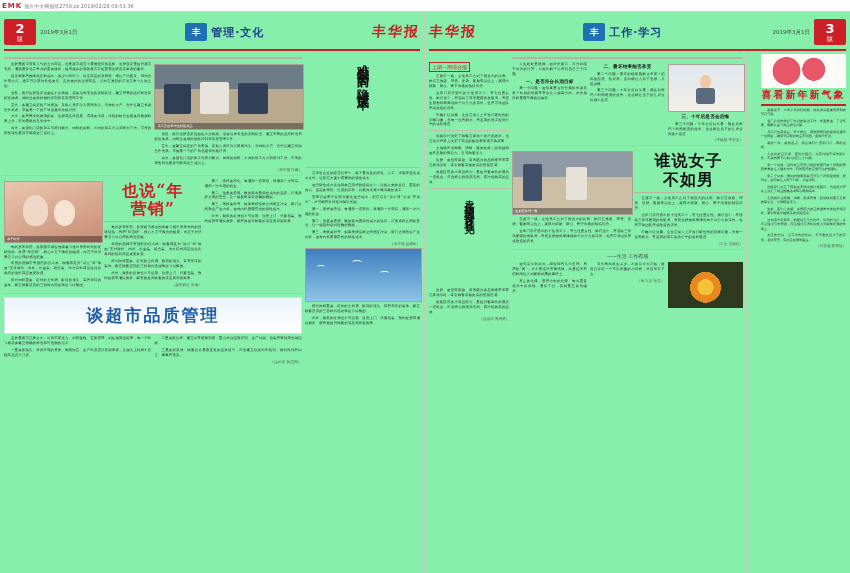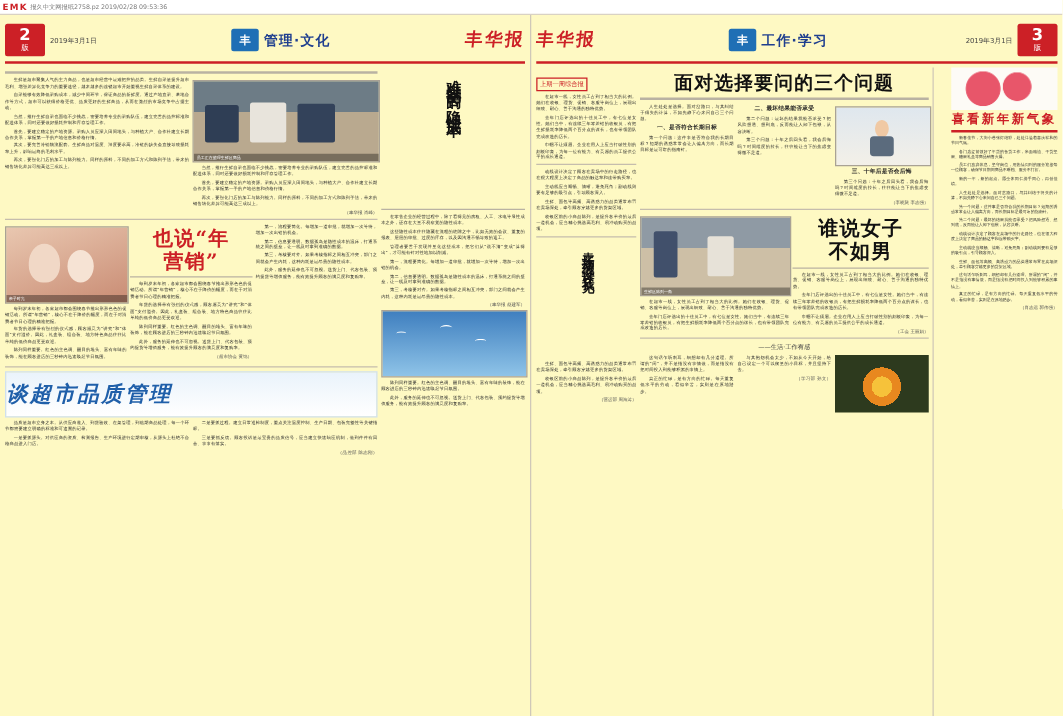--- a/index.html
+++ b/index.html
@@ -1,17 +1,17 @@
 <!DOCTYPE html>
 <html><head>
 <meta charset="utf-8">
 <style>
   html,body{margin:0;padding:0;background:#ffffff;}
   body{width:850px;height:573px;overflow:hidden;font-family:"DejaVu Sans","Liberation Sans",sans-serif;}
-  .page{position:relative;width:850px;height:573px;background:#fef9c3;}
+  .page{position:relative;width:850px;height:573px;background:#86efac;}
   .topbar{height:11px;background:#ffffff;border-bottom:1px solid #d9d2c4;display:flex;align-items:center;font-size:6px;color:#555;}
   .topbar .logoR{color:#cc2026;font-weight:bold;font-size:7px;margin:0 2px 0 2px;letter-spacing:1px;}
   .topbar .meta{font-size:5px;color:#777;}
   .sheet{position:relative;display:flex;height:562px;}
   .half{position:relative;width:425px;height:562px;box-sizing:border-box;padding:3px 4px 3px 4px;}
   .half.left{border-right:1px solid #cfc8b8;}
   
   .masthead{position:relative;height:34px;display:flex;align-items:center;justify-content:space-between;border-bottom:2px solid #cc2026;}
   .pagebadge{width:32px;height:26px;background:#cc2026;color:#fff;display:flex;flex-direction:column;align-items:center;justify-content:center;font-weight:bold;font-size:13px;line-height:1;border-radius:2px;}
   .pagebadge small{font-size:6px;font-weight:normal;margin-top:1px;}
@@ -29,21 +29,21 @@
   .rule{border-top:1px solid #b9b2a2;margin:3px 0;}
   .rule-d{border-top:2px double #b9b2a2;margin:3px 0;}
   .body{font-size:3.4px;line-height:1.45;color:#2a2a2a;text-align:justify;letter-spacing:.2px;}
   .body p{margin:0 0 2px;text-indent:7px;}
   .sub{font-size:4.6px;font-weight:bold;color:#222;margin:2px 0 1px;text-align:center;}
   .byline{font-size:3.6px;color:#555;text-align:right;margin-top:2px;}
   .ph{position:relative;width:100%;margin:2px 0;border:1px solid #a9a295;overflow:hidden;}
   .ph .cap{position:absolute;left:0;right:0;bottom:0;font-size:3.2px;color:#fff;background:rgba(0,0,0,.35);padding:1px 2px;}
   .vtitle{writing-mode:vertical-rl;font-family:"DejaVu Serif","Liberation Serif",serif;font-weight:bold;font-size:12px;letter-spacing:3px;color:#111;margin:0 auto;height:110px;}
   .boxtitle{border:1px solid #cc2026;color:#cc2026;font-size:5px;padding:1px 2px;display:inline-block;margin-bottom:2px;}
-  .banner{font-family:"DejaVu Serif","Liberation Serif",serif;font-weight:bold;font-size:17px;color:#1f5fa9;letter-spacing:2px;padding:6px 0;font-style:italic;}
+  .banner{font-family:"DejaVu Serif","Liberation Serif",serif;font-weight:bold;font-size:17px;color:#1f5fa9;text-align:center;letter-spacing:2px;padding:6px 0;}
   .quote{font-family:"DejaVu Serif","Liberation Serif",serif;font-weight:bold;font-size:11px;text-align:center;color:#111;margin:3px 0 1px;}
   .quote-sub{font-size:5px;text-align:center;color:#444;margin-bottom:3px;}
   .sidecol{border-left:1px solid #cfc8b8;padding-left:14px;}
   .celebrate{font-family:"DejaVu Serif","Liberation Serif",serif;font-weight:bold;font-size:10px;color:#cc2026;text-align:center;letter-spacing:2px;}
   .tiny{font-size:3.2px;line-height:1.4;color:#333;text-align:justify;}
   .tiny p{margin:0 0 2px;text-indent:6.4px;}
   .redbar{height:2px;background:#cc2026;margin:2px 0;}
   .sep{height:1px;background:#c5bdad;margin:3px 0;}
   .flower{width:100%;height:46px;background:radial-gradient(circle at 50% 55%, #f6c23a 0 18%, #e8881f 18% 34%, #2d3a1e 34% 100%);}
   .peach{width:100%;height:34px;background:radial-gradient(circle at 30% 50%, #e8566a 0 22%, transparent 23%),radial-gradient(circle at 62% 45%, #e8566a 0 20%, transparent 21%),linear-gradient(#fdfbf6,#fdfbf6);}
@@ -228,21 +228,20 @@
             <div class="vtitle" style="height:96px;font-size:10px;">卖场动线设计之我见</div>
           </div>
           <div class="body">
             <p>生鲜、面包等高频、高诱惑力的品类通常布置在卖场深处，牵引顾客穿越更多的货架区域。</p>
             <p>收银区前的小商品陈列，是提升客单价的最后一道机会，应当精心挑选高毛利、易冲动购买的品项。</p>
           </div>
           <div class="byline">（营运部 周海涛）</div>
         </div>
 
         <div class="col" style="flex:2.3;">
-          <div class="headline h-lg">面对选择要问的三个问题</div>
           <div class="rule-d"></div>
           <div style="display:flex;gap:3px;">
             <div style="flex:1;" class="body">
               <p>人生处处是选择。面对岔路口，与其纠结于得失的计算，不如先静下心来问自己三个问题。</p>
               <div class="sub">一、是否符合长期目标</div>
               <p>第一个问题：这件事是否符合我的长期目标？短期的诱惑常常会让人偏离方向，而长期目标是最可靠的指南针。</p>
             </div>
             <div style="flex:1;" class="body">
               <div class="sub">二、最坏结果能否承受</div>
               <p>第二个问题：最坏的结果我能否承受？把风险想透、想到底，反而能让人卸下包袱，从容决断。</p>

